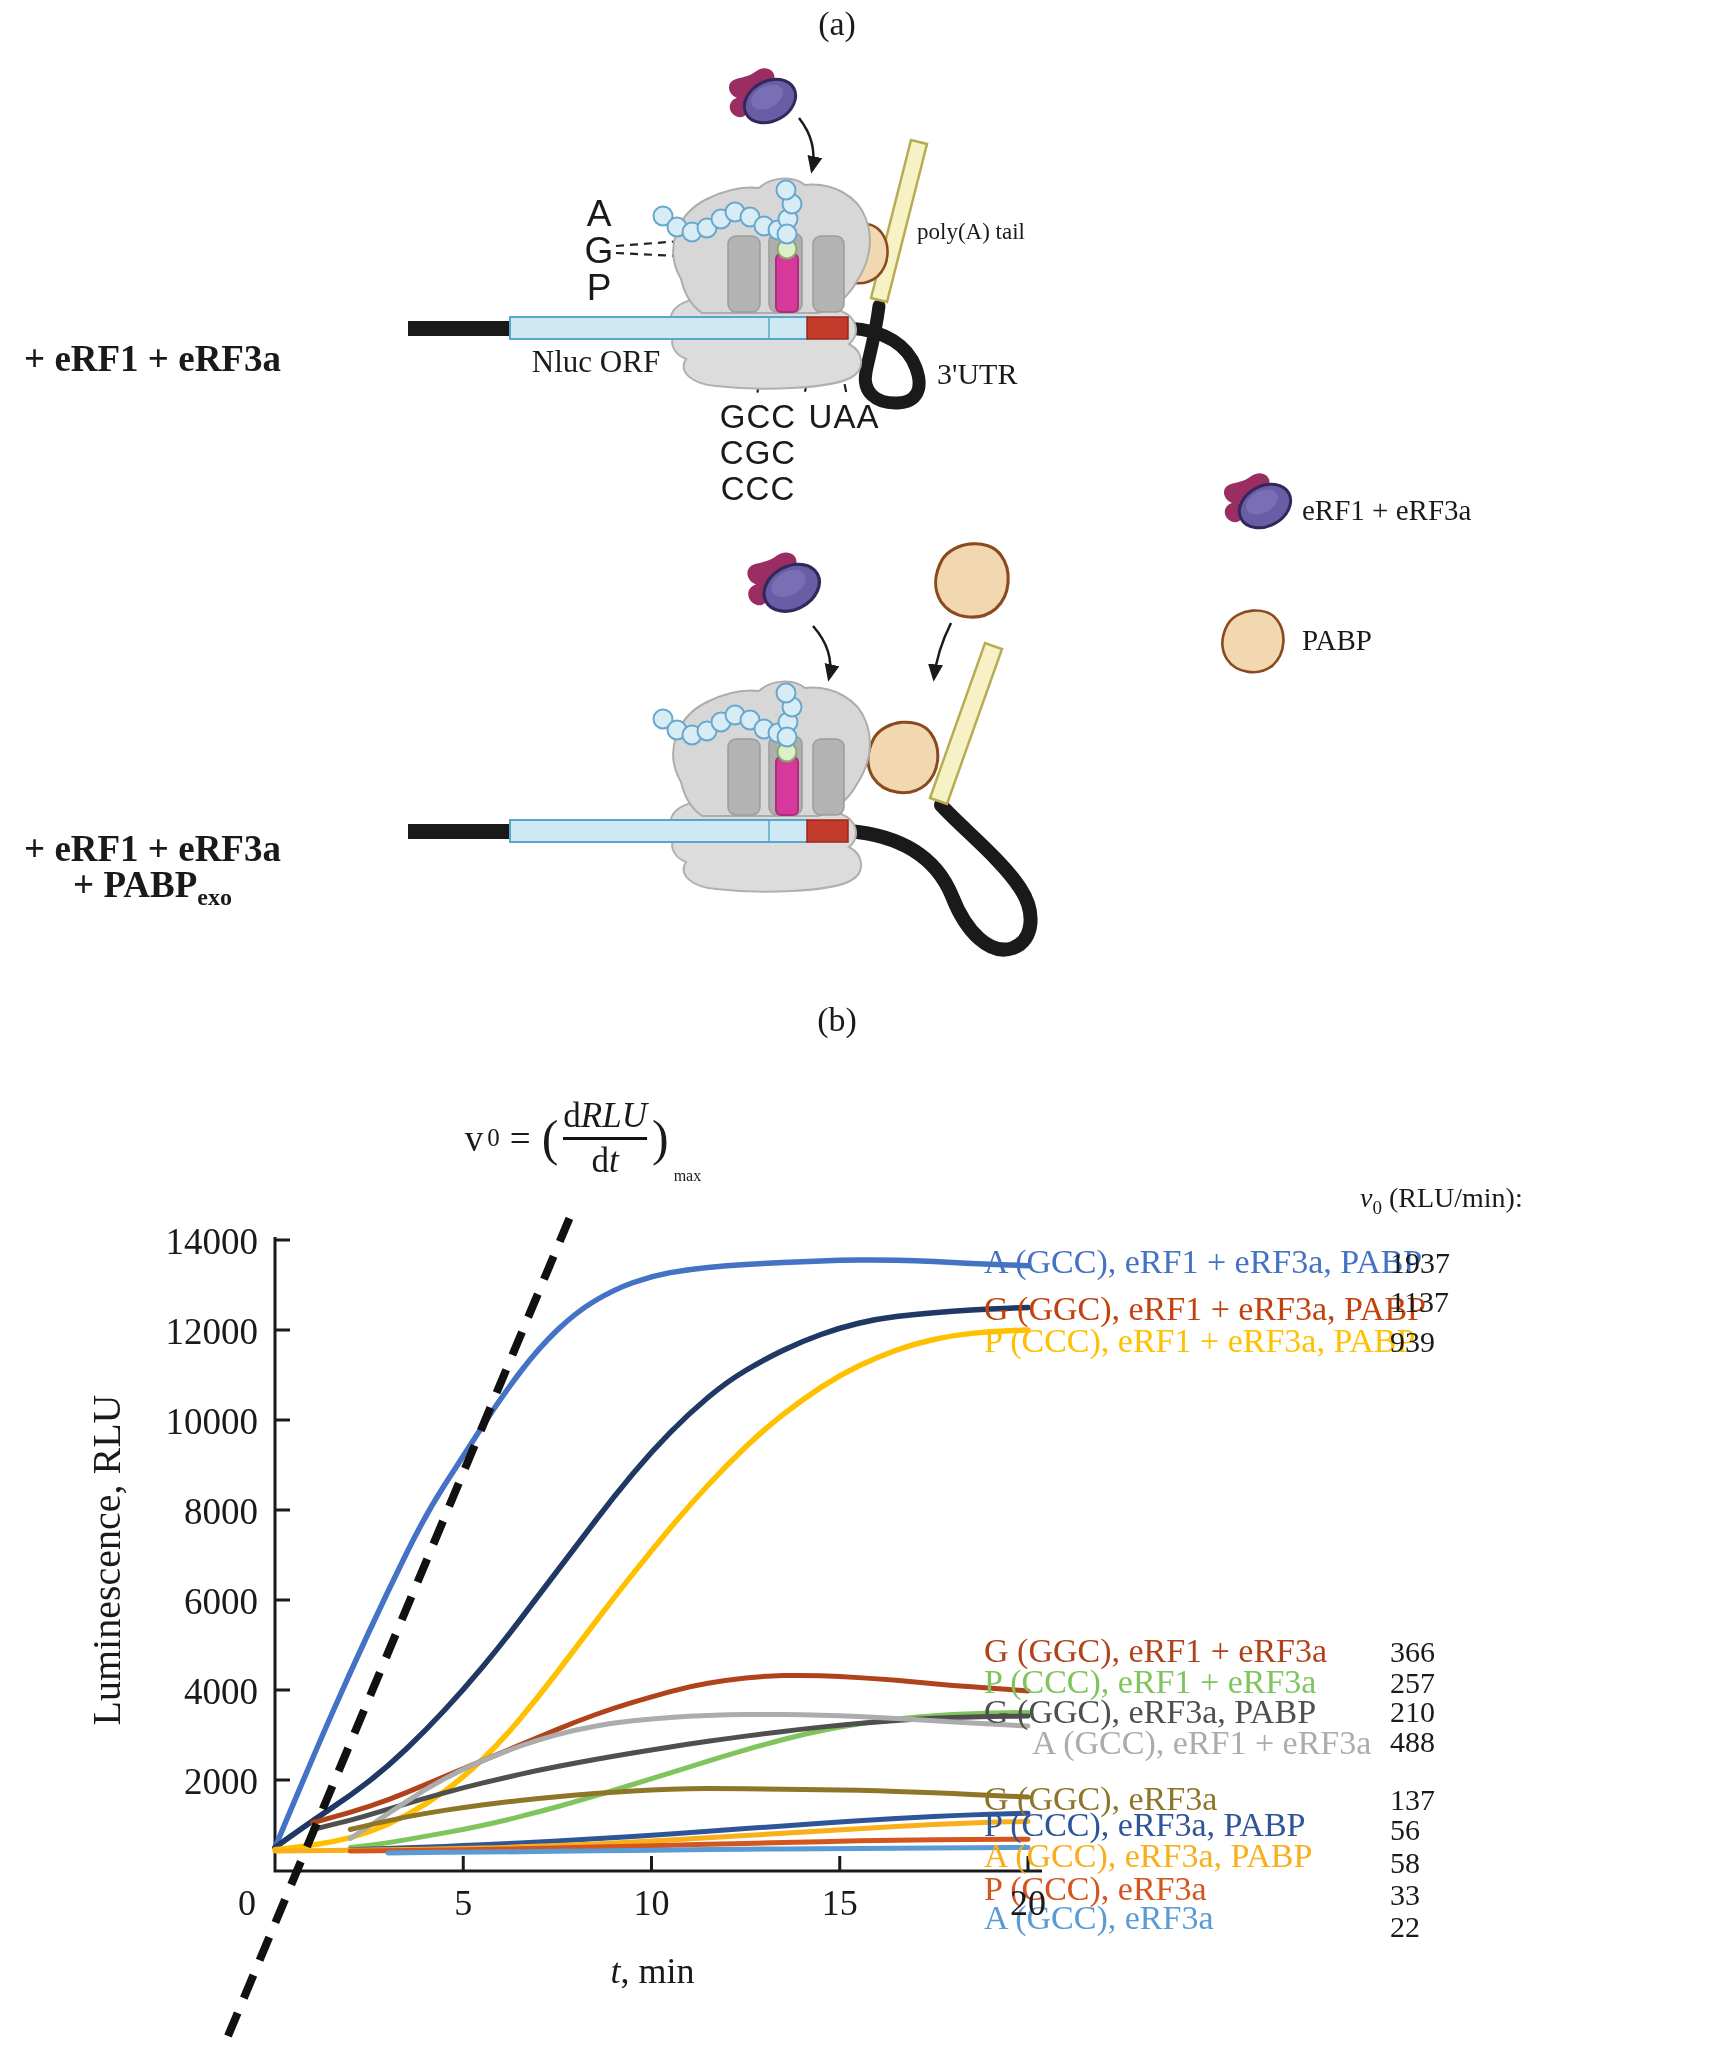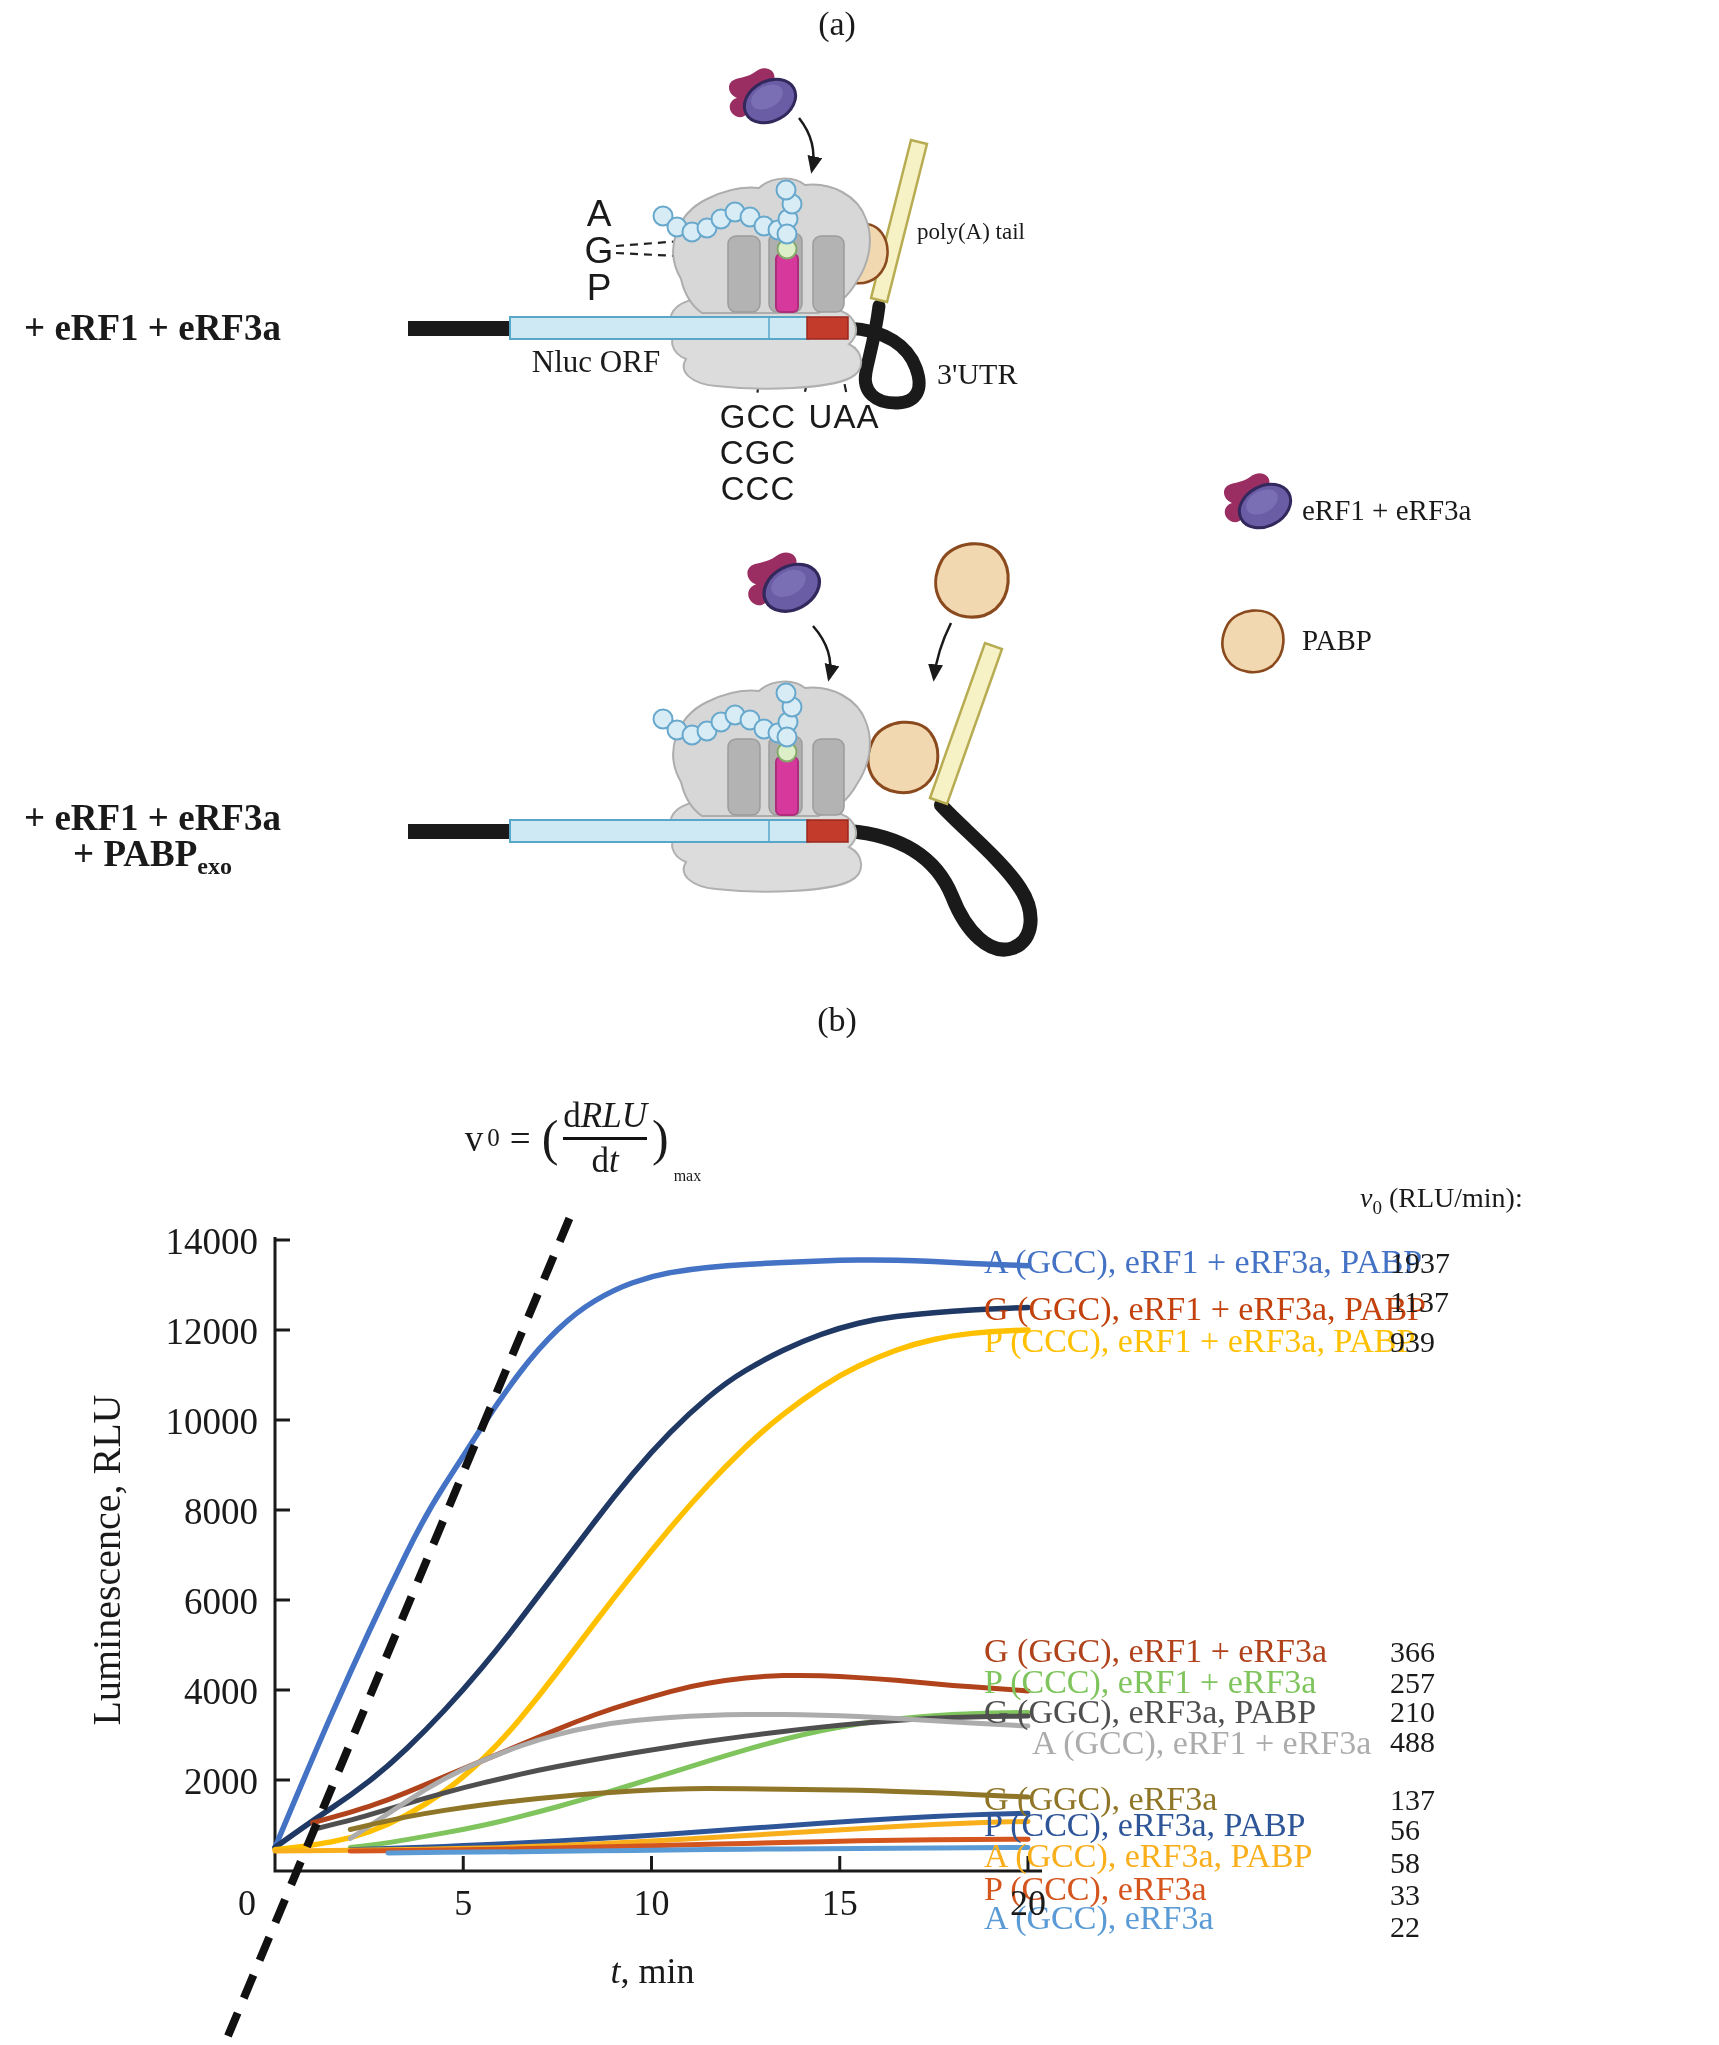--- a/index.html
+++ b/index.html
@@ -3,21 +3,21 @@
 <meta charset="utf-8">
 <style>
   html,body{margin:0;padding:0;background:#fff;}
   body{width:1719px;height:2045px;position:relative;overflow:hidden;
        font-family:"Liberation Serif","DejaVu Serif",serif;color:#1a1a1a;}
   .abs{position:absolute;white-space:nowrap;}
   .ctr{text-align:center;}
   .sans{font-family:"Liberation Sans","DejaVu Sans",sans-serif;}
   #fig-svg{position:absolute;left:0;top:0;width:1719px;height:2045px;}
   .panel-label{font-size:34px;}
-  .cond{font-size:37px;font-weight:bold;width:305px;text-align:center;}
+  .cond{font-size:37px;font-weight:bold;width:305px;text-align:center;margin-top:31px;}
   .cond sub{font-size:24px;}
   .site-label{font-size:37px;width:42px;text-align:center;}
   .codon{font-size:33px;width:80px;text-align:center;letter-spacing:1px;}
   .dlabel{font-size:30px;}
   .ylabel{font-size:40px;width:480px;height:48px;text-align:center;
           transform:rotate(-90deg);transform-origin:center center;}
   .xlabel{font-size:36px;width:175px;text-align:center;}
   .xlabel .it{font-style:italic;}
   .ytick-label{position:absolute;width:155px;text-align:right;font-size:37px;
                font-family:"Liberation Serif","DejaVu Serif",serif;}

